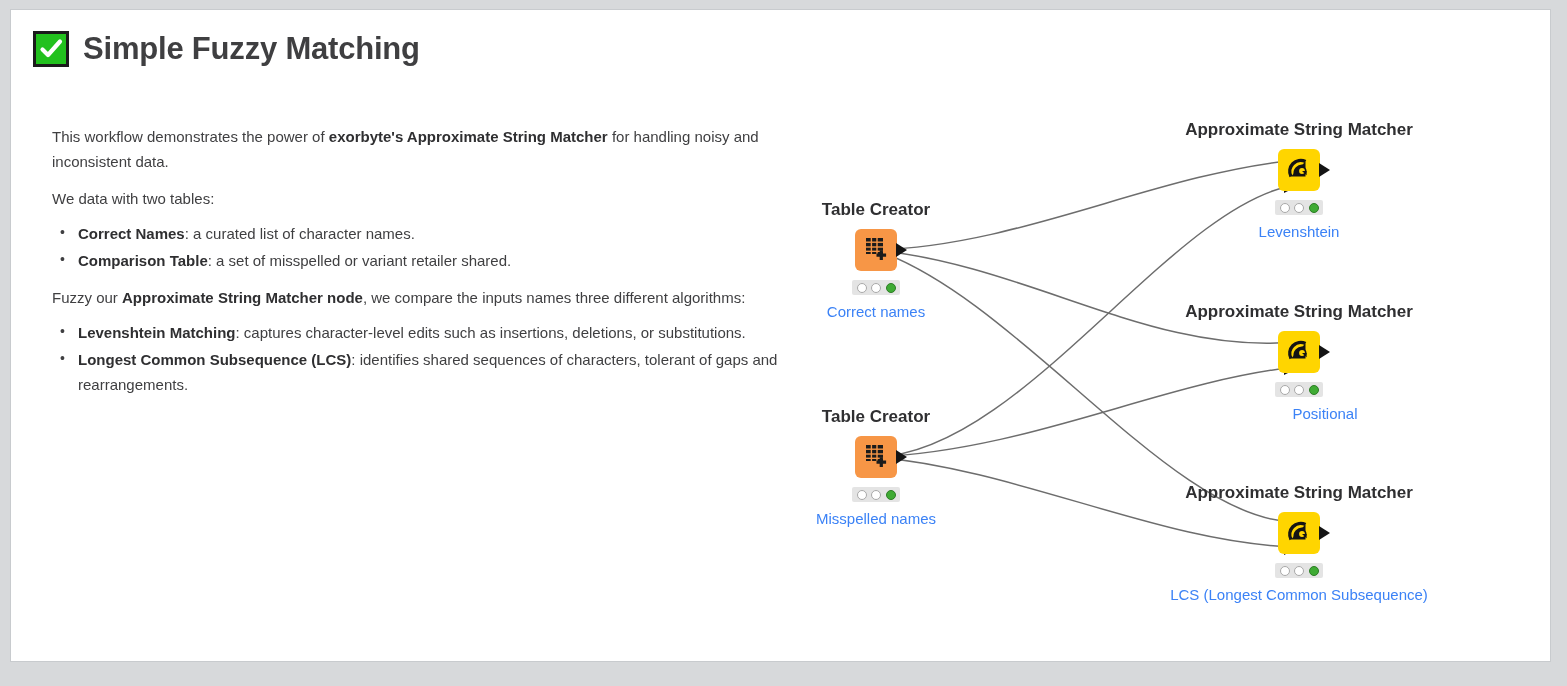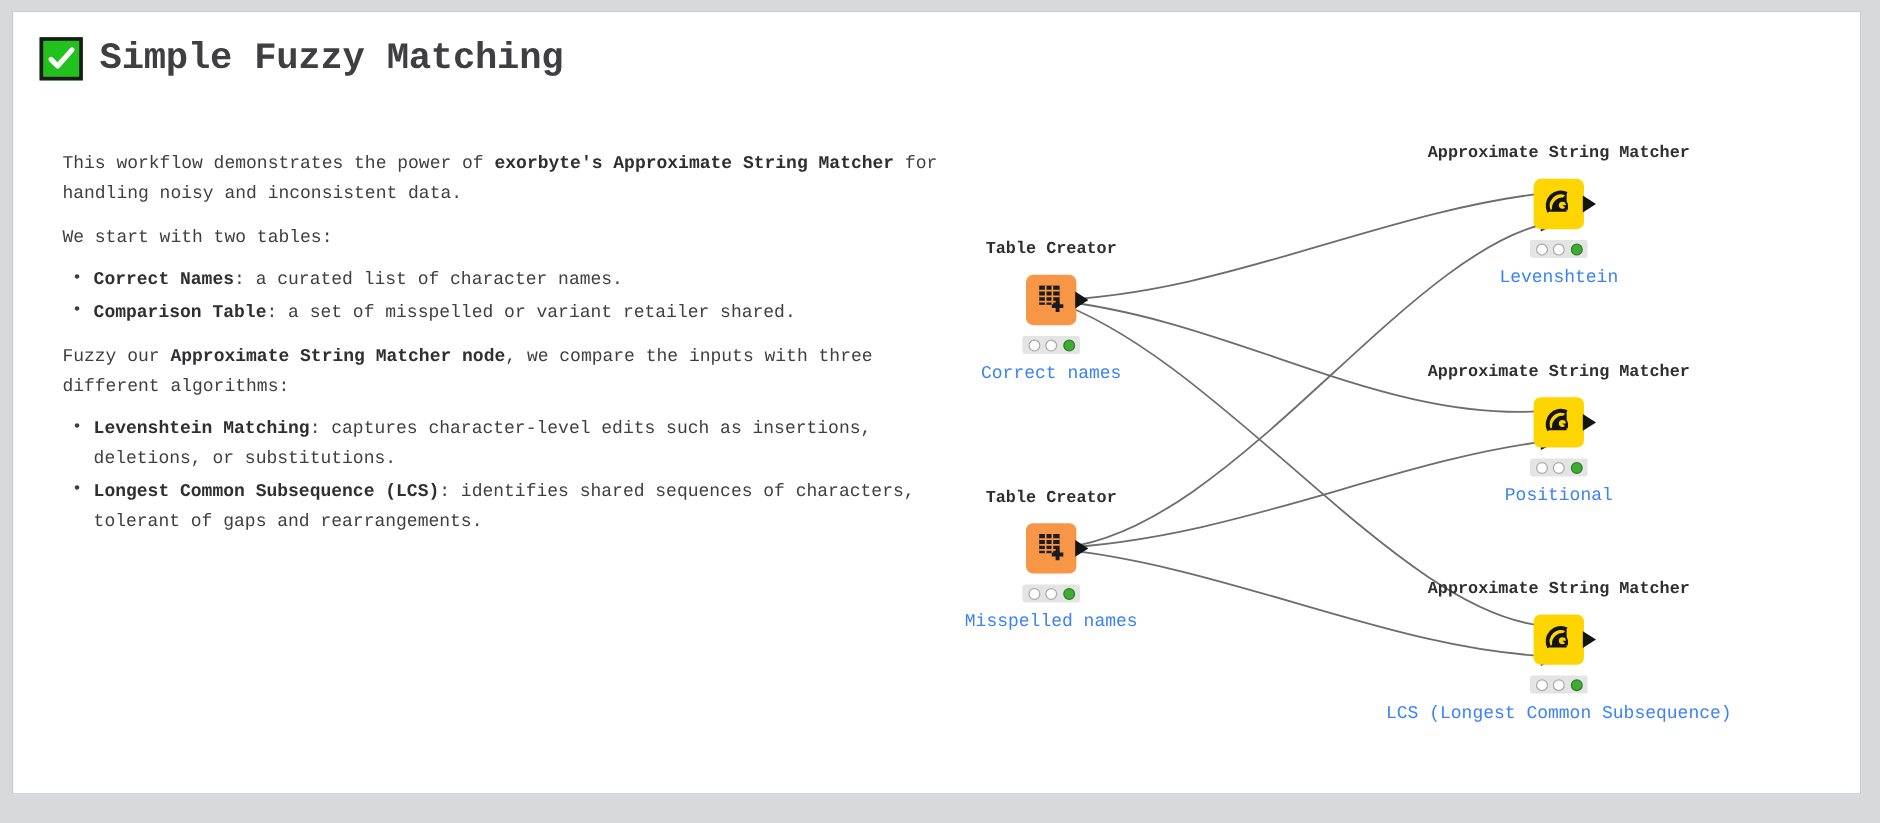--- a/index.html
+++ b/index.html
@@ -16,21 +16,20 @@
   .card {
     position: absolute;
     left: 10px;
     top: 9px;
     width: 1541px;
     height: 653px;
     background: #ffffff;
     border: 1px solid #c8cbce;
     box-sizing: border-box;
     overflow: hidden;
-    font-family: Liberation Mono, monospace;
   }
 
   
   .title-row {
     position: absolute;
     left: 22px;
     top: 21px;
     display: flex;
     align-items: center;
     gap: 14px;
@@ -98,21 +97,21 @@
     position: absolute;
     left: 0; top: 0;
     width: 780px; height: 657px;
     pointer-events: none;
   }
 
   .node-group { position: absolute; }
 
   .node-title {
     position: absolute;
-    font-size: 14px;
+    font-size: 17px;
     font-weight: bold;
     color: #2f2f31;
     white-space: nowrap;
     text-align: center;
     left: 50%;
     transform: translateX(-50%);
   }
   .node-box {
     position: absolute;
     width: 42px;
@@ -177,28 +176,28 @@
       <svg width="30" height="30" viewBox="0 0 30 30">
         <path d="M6.5 15.5 L12 21 L24 7.5" stroke="#ffffff" stroke-width="4.2" fill="none" stroke-linecap="round" stroke-linejoin="round"></path>
       </svg>
     </div>
     <div class="page-title">Simple Fuzzy Matching</div>
   </div>
 
   <div class="text-col">
     <p><span>This workflow demonstrates the power of </span><b>exorbyte's Approximate String Matcher</b><span> for handling noisy and inconsistent data.</span></p>
 
-    <p class="tight">We start with two tables:</p>
+    <p class="tight">We data with two tables:</p>
 
     <ul>
       <li><b>Correct Names</b><span>: a curated list of character names.</span></li>
       <li><b>Comparison Table</b><span>: a set of misspelled or variant retailer shared.</span></li>
     </ul>
 
-    <p class="tight"><span>Fuzzy our </span><b>Approximate String Matcher node</b><span>, we compare the inputs with three different algorithms:</span></p>
+    <p class="tight"><span>Fuzzy our </span><b>Approximate String Matcher node</b><span>, we compare the inputs names three different algorithms:</span></p>
 
     <ul>
       <li><b>Levenshtein Matching</b><span>: captures character-level edits such as insertions, deletions, or substitutions.</span></li>
       <li><b>Longest Common Subsequence (LCS)</b><span>: identifies shared sequences of characters, tolerant of gaps and rearrangements.</span></li>
     </ul>
   </div>
 
   <div class="canvas">
 
     <svg class="wires" viewBox="0 0 780 657">
@@ -305,21 +304,21 @@
           <circle cx="24" cy="22" r="2.9" fill="#ffd500"></circle>
           <path d="M24 22 L28.6 22 L28.6 26.2 Z" fill="#141414"></path>
         </svg>
       </div>
       <div class="port" style="left:50%; margin-left:20px; top:43px;"></div>
       <div class="status-bar" style="top:80px;">
         <span class="dot idle"></span>
         <span class="dot idle"></span>
         <span class="dot ok"></span>
       </div>
-      <div class="node-label" style="top:103px;">Positional</div>
+      <div class="node-label" style="top:103px;margin-left:26px;">Positional</div>
     </div>
 
     <div class="node-group" style="left:473px; top:473px; width:110px;">
       <div class="node-title" style="top:0px;">Approximate String Matcher</div>
       <div class="node-box yellow" style="top:29px;">
         <svg class="node-icon" viewBox="0 0 42 42">
           <g fill="none" stroke="#141414" stroke-width="3.4" stroke-linecap="butt">
             <path d="M27.5 12.5 A11 11 0 0 0 13 27.5"></path>
             <path d="M26 17.5 A7 7 0 0 0 17.5 26.5"></path>
           </g>

